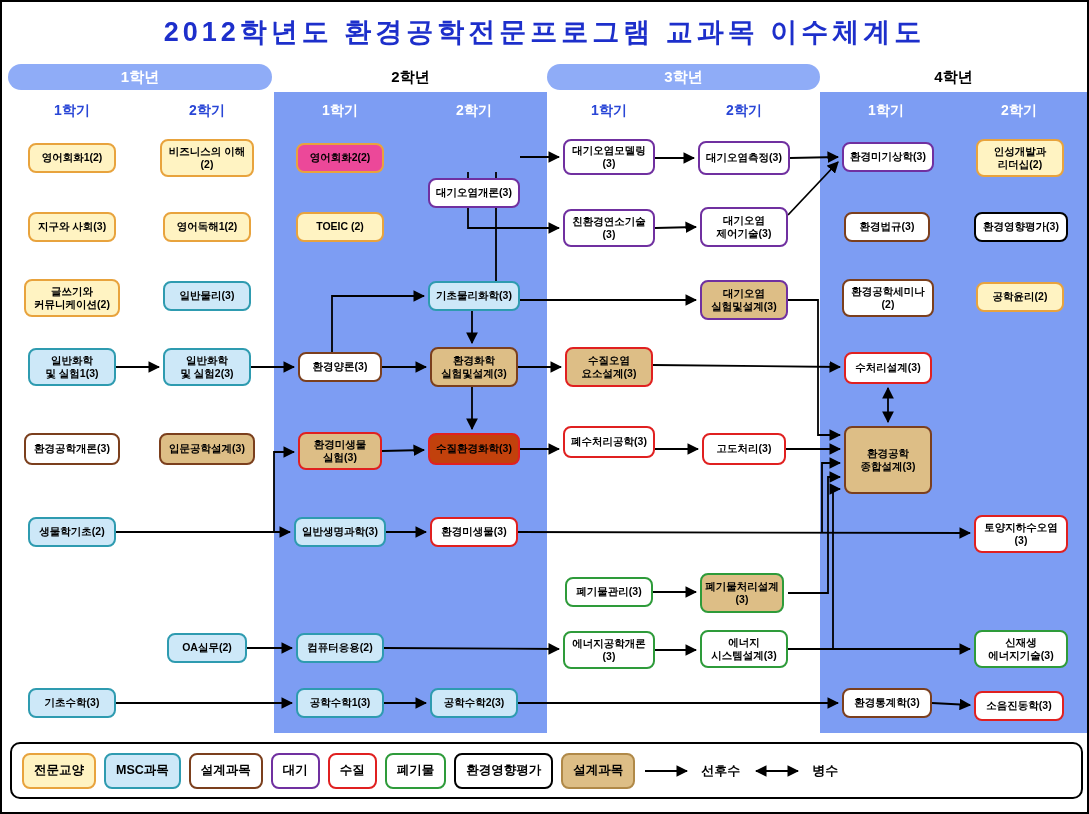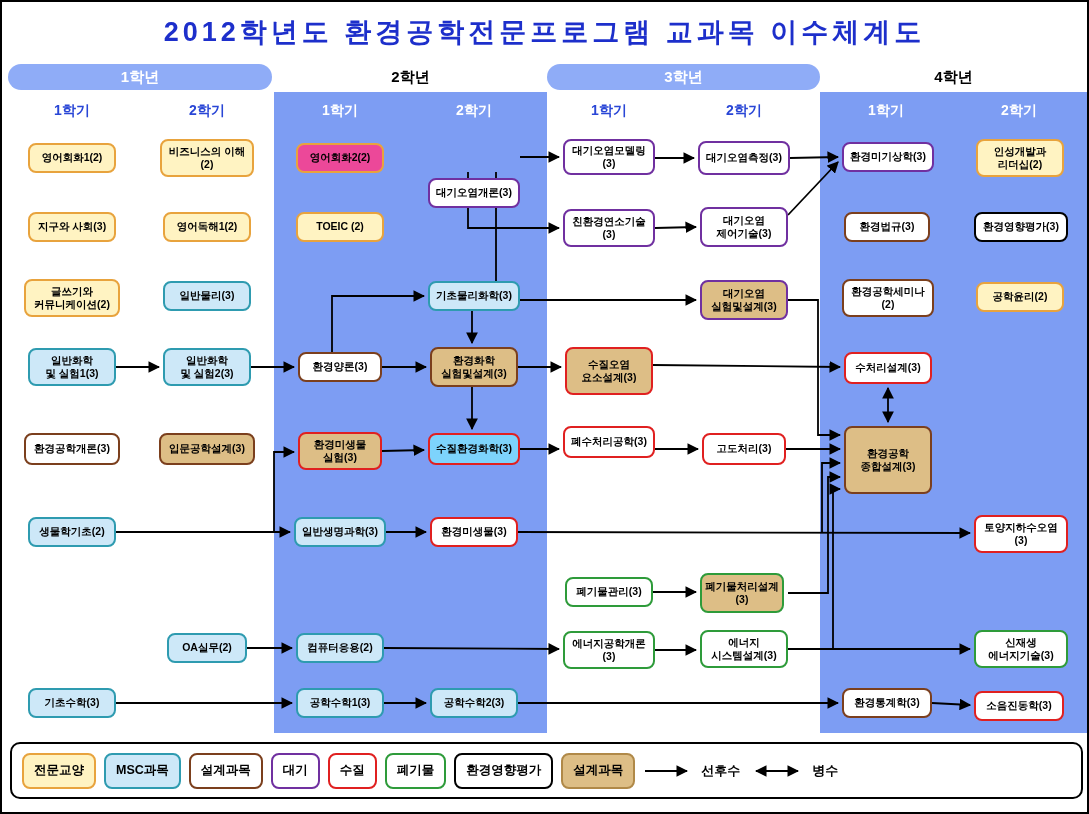--- a/index.html
+++ b/index.html
@@ -130,28 +130,28 @@
       <div class="node" style="left: 296px; top: 350px; width: 84px; height: 30px; border-color: rgb(123, 63, 29); background: rgb(255, 255, 255);">환경양론(3)</div>
       <div class="node" style="left: 296px; top: 430px; width: 84px; height: 38px; border-color: rgb(224, 32, 32); background: rgb(221, 190, 134);">환경미생물
 실험(3)</div>
       <div class="node" style="left: 292px; top: 515px; width: 92px; height: 30px; border-color: rgb(46, 155, 176); background: rgb(205, 232, 248);">일반생명과학(3)</div>
       <div class="node" style="left: 294px; top: 631px; width: 88px; height: 30px; border-color: rgb(46, 155, 176); background: rgb(205, 232, 248);">컴퓨터응용(2)</div>
       <div class="node" style="left: 294px; top: 686px; width: 88px; height: 30px; border-color: rgb(46, 155, 176); background: rgb(205, 232, 248);">공학수학1(3)</div>
       <div class="node" style="left: 426px; top: 140px; width: 92px; height: 30px; border-color: rgb(112, 48, 160); background: rgb(255, 255, 255); margin-top: 36px;">대기오염개론(3)</div>
       <div class="node" style="left: 426px; top: 279px; width: 92px; height: 30px; border-color: rgb(46, 155, 176); background: rgb(205, 232, 248);">기초물리화학(3)</div>
       <div class="node" style="left: 428px; top: 345px; width: 88px; height: 40px; border-color: rgb(123, 63, 29); background: rgb(221, 190, 134);">환경화학
 실험및설계(3)</div>
-      <div class="node" style="left: 426px; top: 431px; width: 92px; height: 32px; border-color: rgb(224, 32, 32); background: #7dd3fc;">수질환경화학(3)</div>
+      <div class="node" style="left: 426px; top: 431px; width: 92px; height: 32px; border-color: rgb(224, 32, 32); background: #c2410c;">수질환경화학(3)</div>
       <div class="node" style="left: 428px; top: 515px; width: 88px; height: 30px; border-color: rgb(224, 32, 32); background: rgb(255, 255, 255);">환경미생물(3)</div>
       <div class="node" style="left: 428px; top: 686px; width: 88px; height: 30px; border-color: rgb(46, 155, 176); background: rgb(205, 232, 248);">공학수학2(3)</div>
       <div class="node" style="left: 561px; top: 137px; width: 92px; height: 36px; border-color: rgb(112, 48, 160); background: rgb(255, 255, 255);">대기오염모델링
 (3)</div>
       <div class="node" style="left: 561px; top: 207px; width: 92px; height: 38px; border-color: rgb(112, 48, 160); background: rgb(255, 255, 255);">친환경연소기술
 (3)</div>
-      <div class="node" style="left: 563px; top: 345px; width: 88px; height: 48px; border-color: rgb(224, 32, 32); background: rgb(221, 190, 134);">수질오염
+      <div class="node" style="left: 563px; top: 345px; width: 88px; height: 40px; border-color: rgb(224, 32, 32); background: rgb(221, 190, 134);">수질오염
 요소설계(3)</div>
       <div class="node" style="left: 561px; top: 424px; width: 92px; height: 32px; border-color: rgb(224, 32, 32); background: rgb(255, 255, 255);">폐수처리공학(3)</div>
       <div class="node" style="left: 563px; top: 575px; width: 88px; height: 30px; border-color: rgb(46, 155, 58); background: rgb(255, 255, 255);">폐기물관리(3)</div>
       <div class="node" style="left: 561px; top: 629px; width: 92px; height: 38px; border-color: rgb(46, 155, 58); background: rgb(255, 255, 255);">에너지공학개론
 (3)</div>
       <div class="node" style="left: 696px; top: 139px; width: 92px; height: 34px; border-color: rgb(112, 48, 160); background: rgb(255, 255, 255);">대기오염측정(3)</div>
       <div class="node" style="left: 698px; top: 205px; width: 88px; height: 40px; border-color: rgb(112, 48, 160); background: rgb(255, 255, 255);">대기오염
 제어기술(3)</div>
       <div class="node" style="left: 698px; top: 278px; width: 88px; height: 40px; border-color: rgb(112, 48, 160); background: rgb(221, 190, 134);">대기오염
 실험및설계(3)</div>

